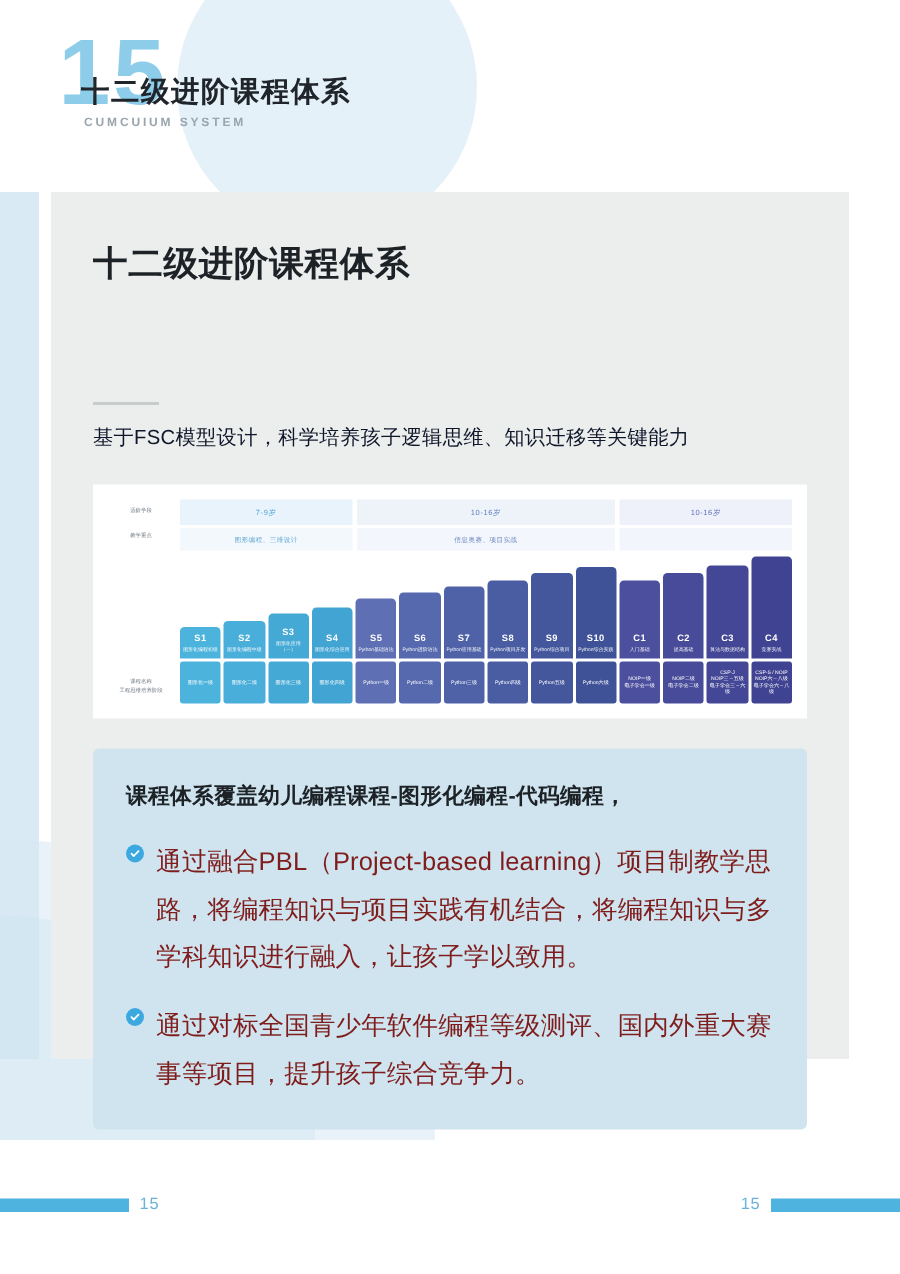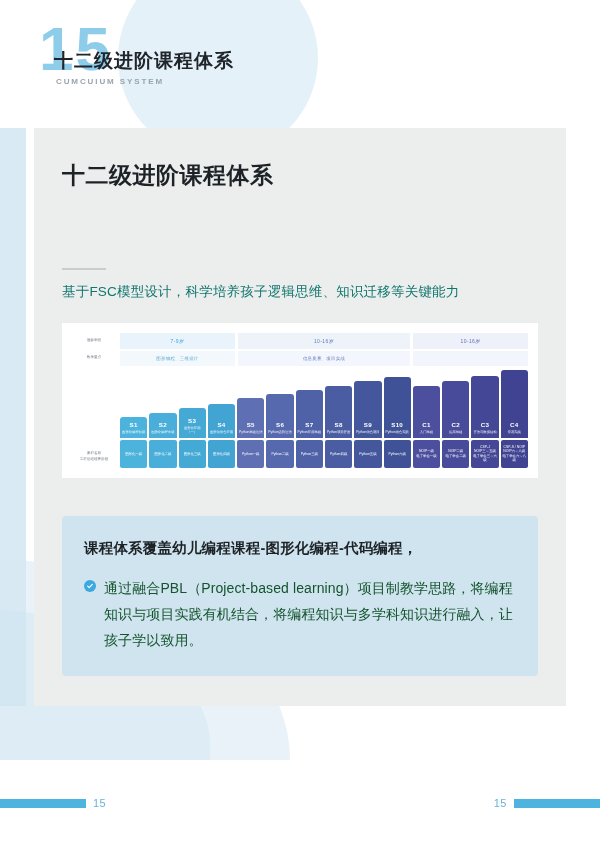--- a/index.html
+++ b/index.html
@@ -76,21 +76,21 @@
   .main-title {
     position:relative; z-index:2;
     font-size:23px; font-weight:700; color:#1d2227;
     letter-spacing:.5px;
   }
   .rule {
     width:44px; height:2px; background:#c9cccd;
     margin:22px 0 13px 0;
   }
   .subtitle {
-    font-size:13.5px; color:#0f766e; letter-spacing:.2px;
+    font-size:13.5px; color:#0f172a; letter-spacing:.2px;
   }
 
   
   .chart-card {
     margin-top:22px;
     background:#ffffff;
     padding:10px 10px 10px 8px;
     position:relative;
   }
   .rowlabel {
@@ -127,40 +127,40 @@
   .foot-row { display:flex; gap:2px; margin-top:2px; }
   .foot-cell {
     flex:1; text-align:center; color:#fff;
     font-size:3.4px; line-height:1.3;
     padding:5px 1px; border-radius:2px;
     display:flex; align-items:center; justify-content:center;
   }
 
   
   .callout {
-    margin-top:38px;
+    margin-top:20px;
     background:#cfe4ee;
     border-radius:4px;
     padding:20px 22px 22px 22px;
   }
   .callout-head {
     font-size:14.5px; font-weight:700; color:#1d2227;
     line-height:1.75; letter-spacing:.2px;
   }
   .bullet {
     display:flex; gap:8px; margin-top:15px;
   }
   .bullet-icon {
     flex:0 0 auto; width:12px; height:12px; margin-top:4px;
     border-radius:50%; background:#3ba8e0;
     display:flex; align-items:center; justify-content:center;
   }
   .bullet-icon svg { width:8px; height:8px; display:block; }
   .bullet-text {
-    font-size:14px; color:#14532d; line-height:1.85;
+    font-size:17px; color:#7f1d1d; line-height:1.85;
     letter-spacing:.1px;
   }
 
   
   .footer { position:absolute; left:0; bottom:38px; width:600px; height:14px; z-index:3; }
   .f-left  { position:absolute; left:0;  top:0; display:flex; align-items:center; gap:7px; }
   .f-right { position:absolute; right:0; top:0; display:flex; align-items:center; gap:7px; }
   .f-bar   { width:86px; height:9px; background:#4fb3df; }
   .f-num   { font-size:11px; color:#6ab2d8; letter-spacing:.5px; }
 </style>
@@ -301,20 +301,28 @@
       </div>
       <div id="bullets">
           <div class="bullet">
             <span class="bullet-icon">
               <svg viewBox="0 0 12 12">
                 <path d="M2.5 6.2 L4.8 8.5 L9.5 3.6" fill="none" stroke="#ffffff" stroke-width="1.8" stroke-linecap="round" stroke-linejoin="round"></path>
               </svg>
             </span>
             <div class="bullet-text">通过融合PBL（Project-based  learning）项目制教学思路，将编程知识与项目实践有机结合，将编程知识与多学科知识进行融入，让孩子学以致用。</div>
           </div>
+          <div class="bullet">
+            <span class="bullet-icon">
+              <svg viewBox="0 0 12 12">
+                <path d="M2.5 6.2 L4.8 8.5 L9.5 3.6" fill="none" stroke="#ffffff" stroke-width="1.8" stroke-linecap="round" stroke-linejoin="round"></path>
+              </svg>
+            </span>
+            <div class="bullet-text">通过对标全国青少年软件编程等级测评、国内外重大赛事等项目，提升孩子综合竞争力。</div>
+          </div>
         </div>
     </div>
 
   </div>
 </div>
 
 <div class="footer">
   <div class="f-left">
     <div class="f-bar"></div>
     <div class="f-num">15</div>

